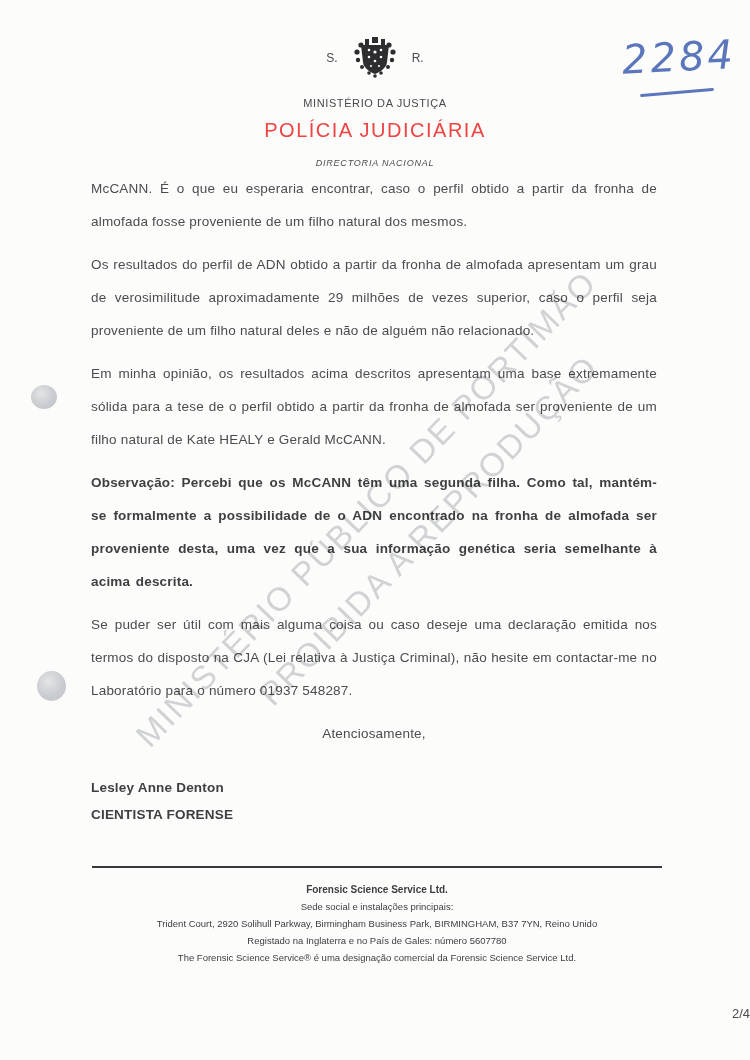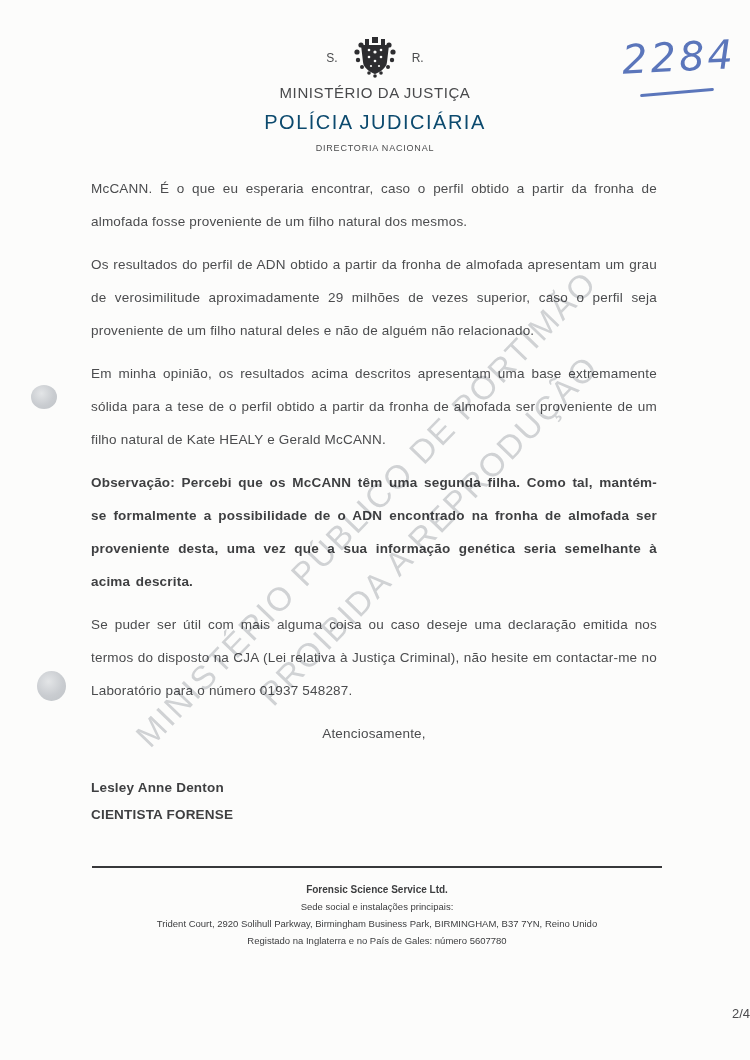--- a/index.html
+++ b/index.html
@@ -38,23 +38,23 @@
     position:absolute;left:640px;top:91px;width:74px;height:3px;
     background:#5b76bb;border-radius:2px;
     transform:rotate(-5deg);
   }
 
   
   .letterhead{position:absolute;left:0;top:36px;width:750px;text-align:center;color:#3e3f41;}
   .crest-row{display:flex;align-items:center;justify-content:center;gap:14px;height:44px;}
   .crest-initial{font-size:12px;color:#4a4b4d;}
   .crest svg{display:block;}
-  .ministry{margin-top:4px;font-size:15px;letter-spacing:0.6px;color:#48494b;}
-  .org{margin-top:10px;font-size:20px;letter-spacing:1.5px;color:#0c4a6e;}
-  .directorate{margin-top:9px;font-size:9px;letter-spacing:0.8px;color:#4a4b4d;}
+  .ministry{margin-top:17px;font-size:11px;letter-spacing:0.6px;color:#48494b;}
+  .org{margin-top:10px;font-size:20px;letter-spacing:1.5px;color:#ef4444;}
+  .directorate{margin-top:16px;font-size:9px;letter-spacing:0.8px;color:#4a4b4d;font-style:italic;}
 
   
   .watermark{
     position:absolute;left:88px;top:465px;width:600px;height:130px;
     display:flex;flex-direction:column;align-items:center;justify-content:center;
     transform:rotate(-46deg);
     transform-origin:center;
     pointer-events:none;
     mix-blend-mode:multiply;
     opacity:0.55;
@@ -165,17 +165,18 @@
   <div class="watermark">
     <div>MINISTÉRIO PÚBLICO DE PORTIMÃO</div>
     <div>PROIBIDA A REPRODUÇÃO</div>
   </div>
 
   <footer class="footer">
     <div class="f-company">Forensic Science Service Ltd.</div>
     <div class="f-line">Sede social e instalações principais:</div>
     <div class="f-line">Trident Court, 2920 Solihull Parkway, Birmingham Business Park, BIRMINGHAM, B37 7YN, Reino Unido</div>
     <div class="f-line">Registado na Inglaterra e no País de Gales: número 5607780</div>
+    <div class="f-line">The Forensic Science Service® é uma designação comercial da Forensic Science Service Ltd.</div>
   </footer>
 
   <div class="pagenum">2/4</div>
 
 </div>
 
 </body></html>

